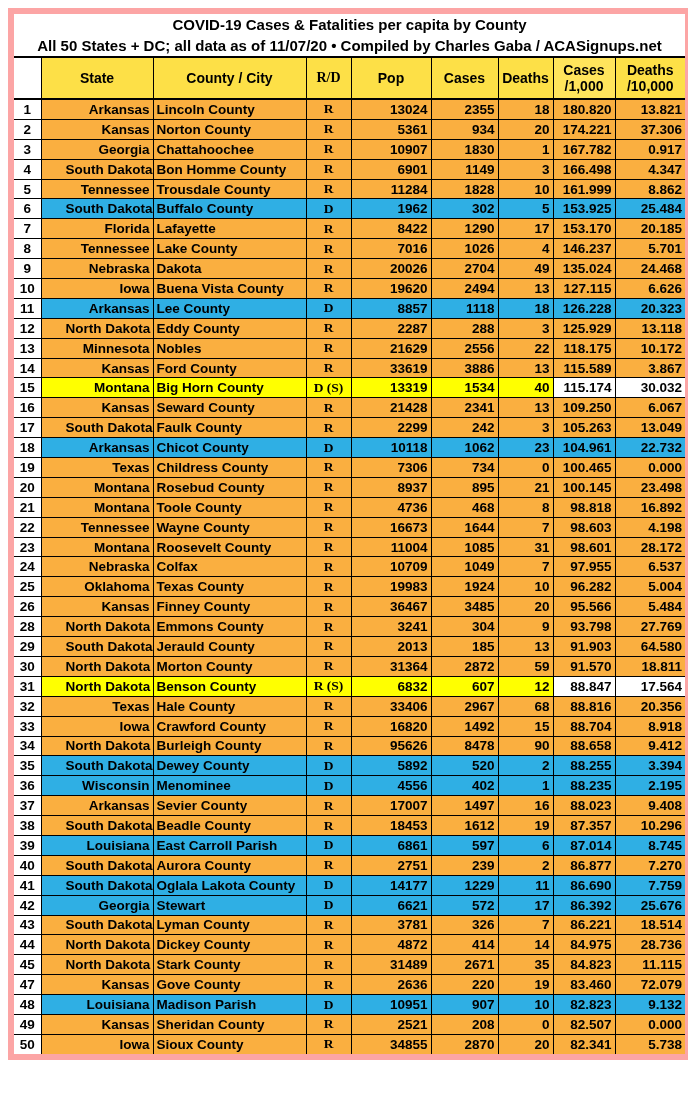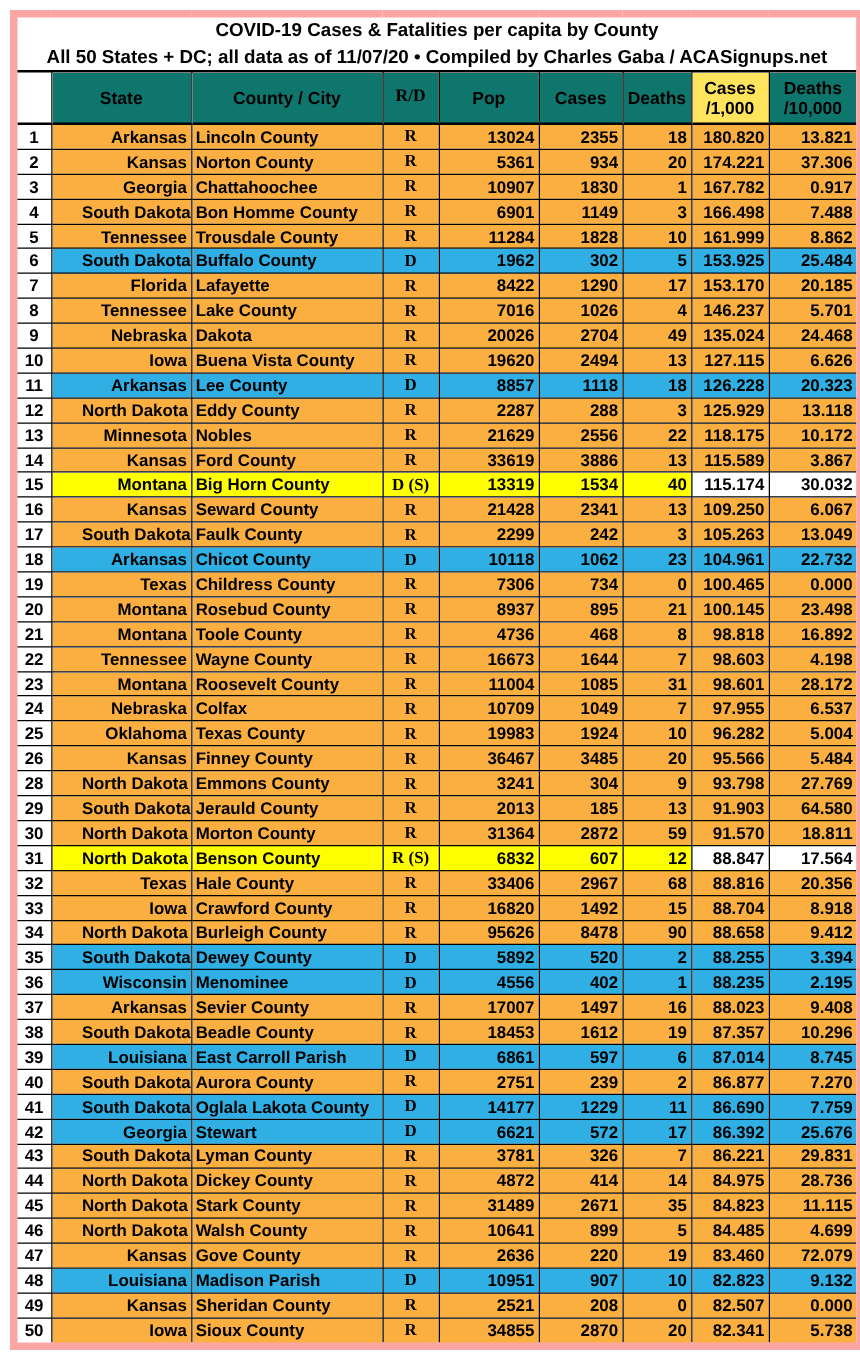--- a/index.html
+++ b/index.html
@@ -47,21 +47,21 @@
     padding: 0;
   }
   .title-line1 { font-size: 15px; line-height: 21px; }
   .title-line2 { font-size: 15px; line-height: 21px; }
 
   
   tr.header-row th {
     text-align: center;
     font-size: 14px;
     line-height: 16px;
-    background: #0f766e;
+    background: #fde047;
     border-bottom: 2px solid #000;
     height: 40px;
     vertical-align: middle;
     padding: 0 1px;
   }
   tr.header-row th.hl { background: var(--header-yellow); }
 
   
   tr.row td {
     height: 18.9px;
@@ -157,21 +157,21 @@
         </tr>
         <tr class="row row-orange">
           <td class="col-rank">4</td>
           <td class="col-state">South Dakota</td>
           <td class="col-county">Bon Homme County</td>
           <td class="col-party">R</td>
           <td class="col-pop">6901</td>
           <td class="col-cases">1149</td>
           <td class="col-deaths">3</td>
           <td class="col-cases_per_1k">166.498</td>
-          <td class="col-deaths_per_10k">7.488</td>
+          <td class="col-deaths_per_10k">4.347</td>
         </tr>
         <tr class="row row-orange">
           <td class="col-rank">5</td>
           <td class="col-state">Tennessee</td>
           <td class="col-county">Trousdale County</td>
           <td class="col-party">R</td>
           <td class="col-pop">11284</td>
           <td class="col-cases">1828</td>
           <td class="col-deaths">10</td>
           <td class="col-cases_per_1k">161.999</td>
@@ -575,21 +575,21 @@
         </tr>
         <tr class="row row-orange">
           <td class="col-rank">43</td>
           <td class="col-state">South Dakota</td>
           <td class="col-county">Lyman County</td>
           <td class="col-party">R</td>
           <td class="col-pop">3781</td>
           <td class="col-cases">326</td>
           <td class="col-deaths">7</td>
           <td class="col-cases_per_1k">86.221</td>
-          <td class="col-deaths_per_10k">29.831</td>
+          <td class="col-deaths_per_10k">18.514</td>
         </tr>
         <tr class="row row-orange">
           <td class="col-rank">44</td>
           <td class="col-state">North Dakota</td>
           <td class="col-county">Dickey County</td>
           <td class="col-party">R</td>
           <td class="col-pop">4872</td>
           <td class="col-cases">414</td>
           <td class="col-deaths">14</td>
           <td class="col-cases_per_1k">84.975</td>
@@ -600,31 +600,20 @@
           <td class="col-state">North Dakota</td>
           <td class="col-county">Stark County</td>
           <td class="col-party">R</td>
           <td class="col-pop">31489</td>
           <td class="col-cases">2671</td>
           <td class="col-deaths">35</td>
           <td class="col-cases_per_1k">84.823</td>
           <td class="col-deaths_per_10k">11.115</td>
         </tr>
         <tr class="row row-orange">
-          <td class="col-rank">46</td>
-          <td class="col-state">North Dakota</td>
-          <td class="col-county">Walsh County</td>
-          <td class="col-party">R</td>
-          <td class="col-pop">10641</td>
-          <td class="col-cases">899</td>
-          <td class="col-deaths">5</td>
-          <td class="col-cases_per_1k">84.485</td>
-          <td class="col-deaths_per_10k">4.699</td>
-        </tr>
-        <tr class="row row-orange">
           <td class="col-rank">47</td>
           <td class="col-state">Kansas</td>
           <td class="col-county">Gove County</td>
           <td class="col-party">R</td>
           <td class="col-pop">2636</td>
           <td class="col-cases">220</td>
           <td class="col-deaths">19</td>
           <td class="col-cases_per_1k">83.460</td>
           <td class="col-deaths_per_10k">72.079</td>
         </tr>

